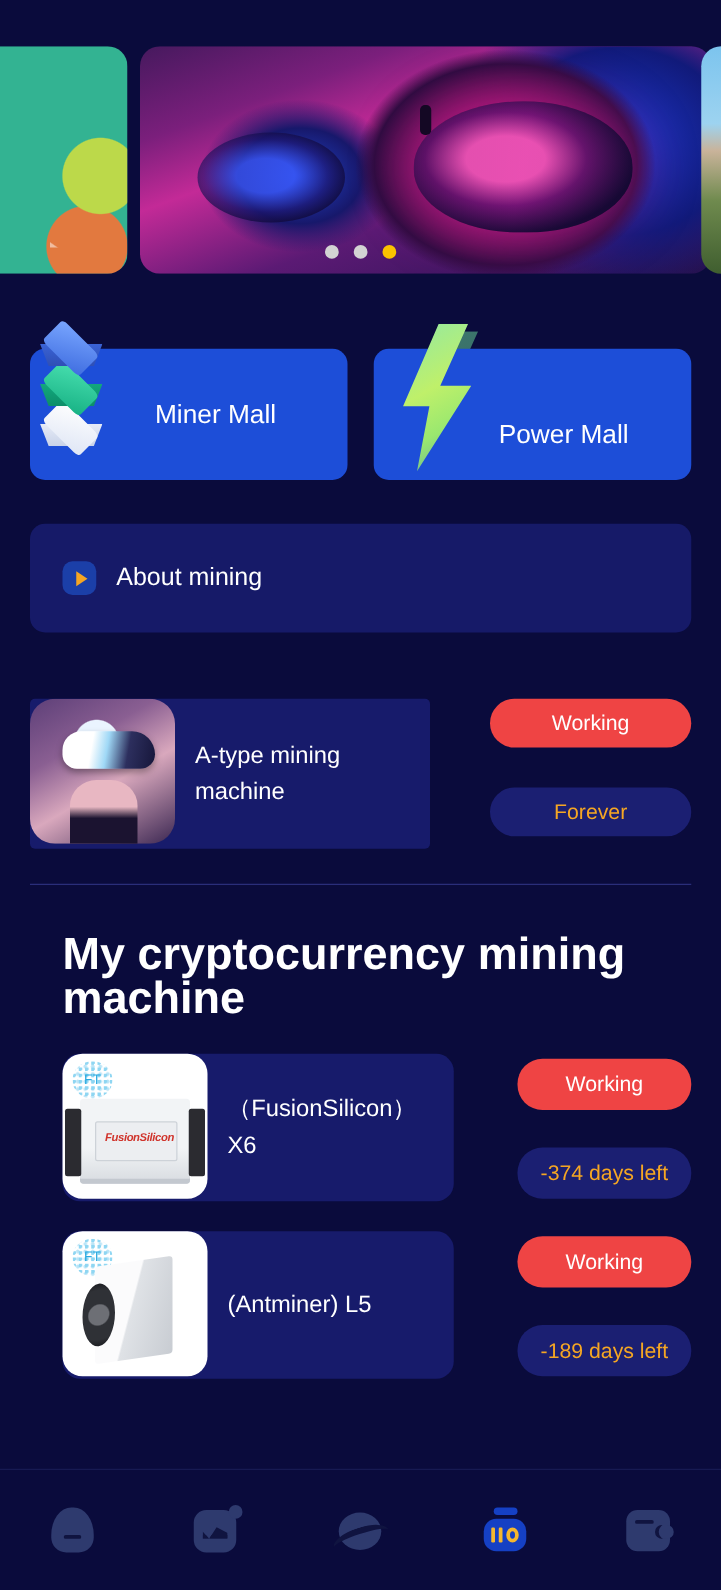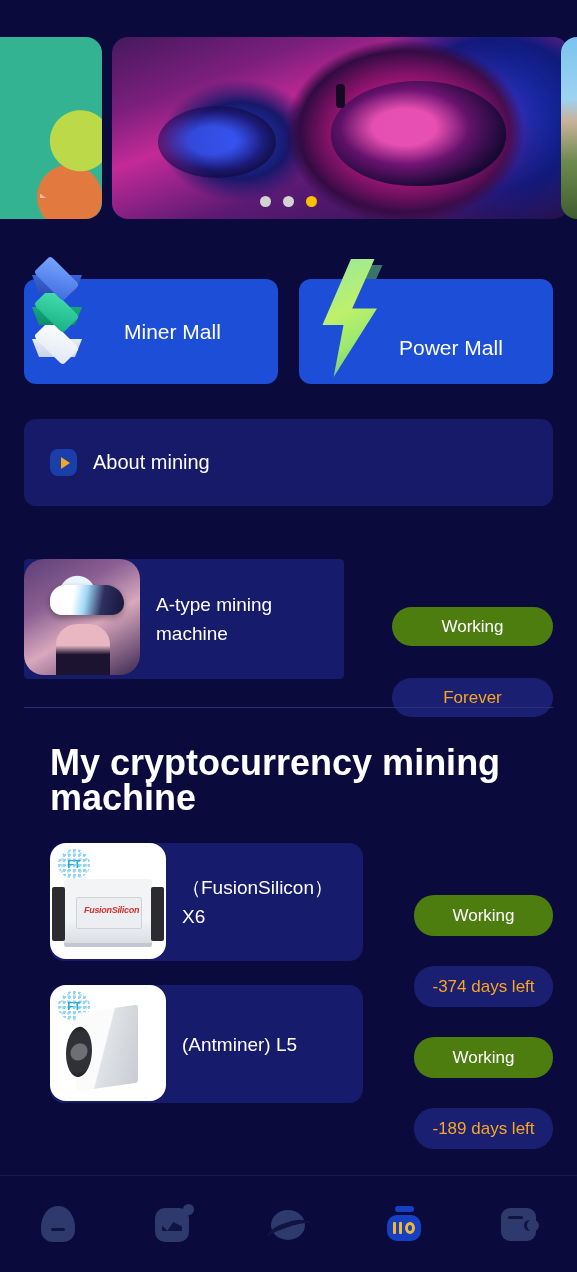--- a/index.html
+++ b/index.html
@@ -276,23 +276,22 @@
   .pill {
     width: 161px;
     height: 39px;
     border-radius: 20px;
     display: flex;
     align-items: center;
     justify-content: center;
     font-size: 17px;
   }
   .pill-working {
-    background: #4d7c0f;
+    background: #ef4444;
     color: #ffffff;
-    margin-top: 48px;
   }
   .pill-term {
     background: #1b1f72;
     color: #f5a623;
     margin-top: 32px;
   }
 
   
   .divider {
     position: absolute;
@@ -335,21 +334,21 @@
     border-radius: 16px;
     background: #ffffff;
     overflow: hidden;
   }
   .ft-mark {
     position: absolute;
     left: 8px; top: 6px;
     width: 32px; height: 30px;
     color: #29a9e0;
     font-size: 11px;
-    font-weight: bold;
+    font-weight: normal;
     display: flex;
     align-items: center;
     justify-content: center;
     background:
       radial-gradient(circle at 20% 22%, #8fd6f2 0 1.6px, transparent 2px) 0 0/5px 5px,
       radial-gradient(circle at 70% 70%, #bce5f7 0 1.3px, transparent 1.8px) 0 0/6px 6px;
     border-radius: 50%;
   }
   .miner-x6 {
     position: absolute;

